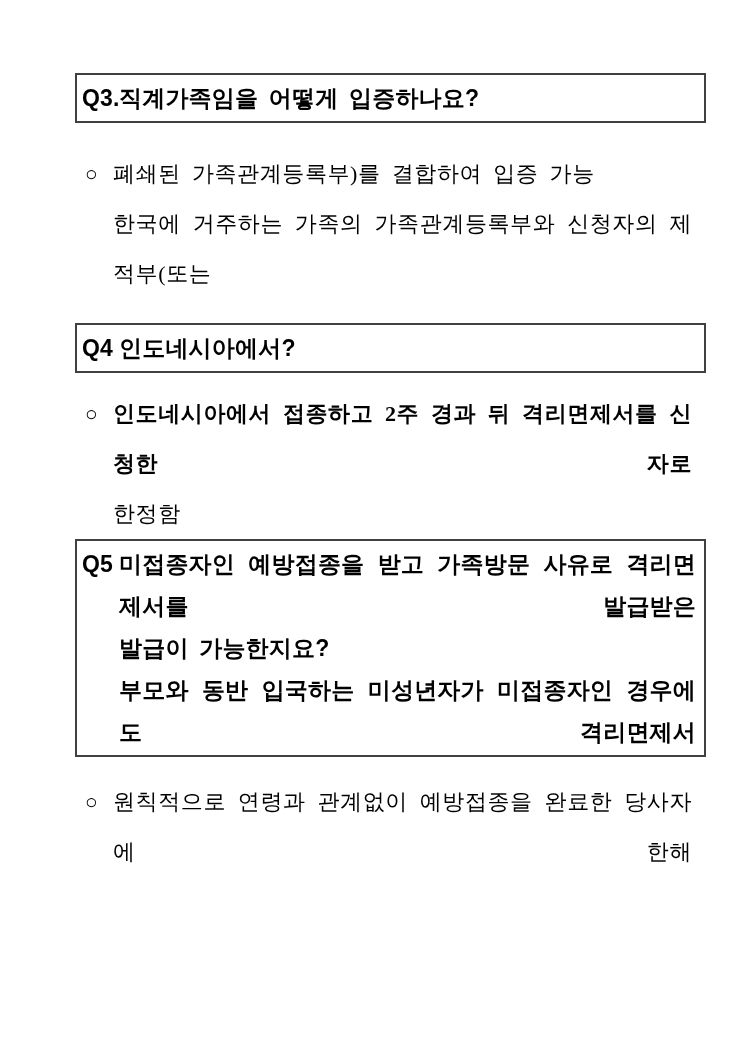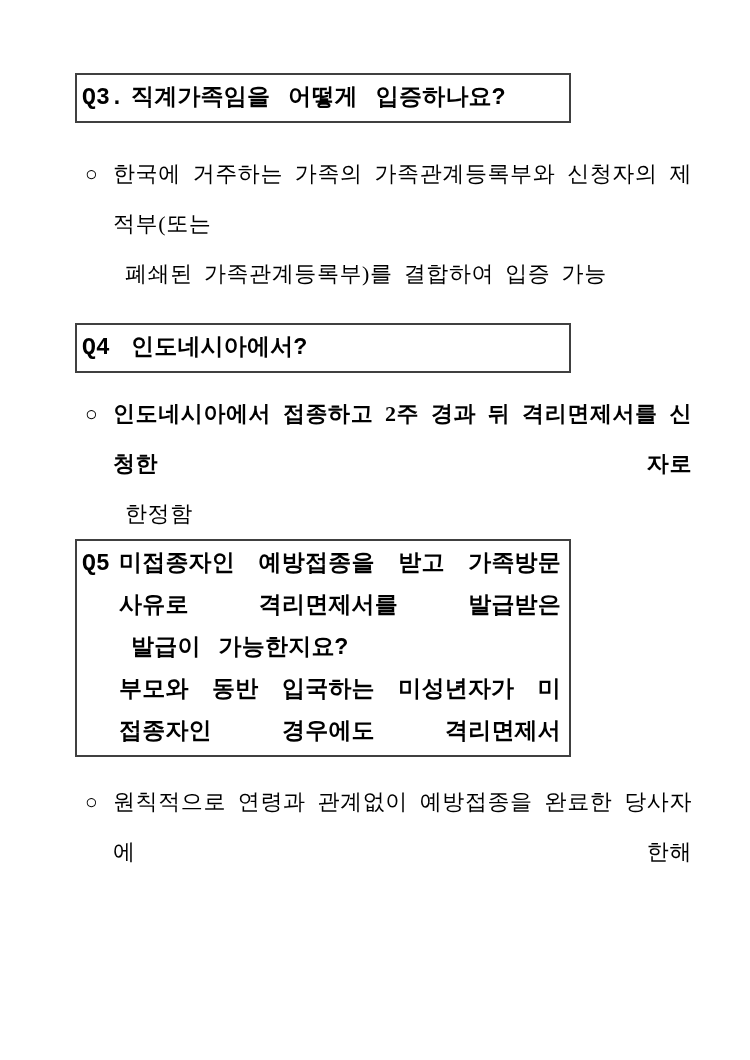--- a/index.html
+++ b/index.html
@@ -14,41 +14,41 @@
     color:var(--ink);
     font-family:"Liberation Serif","DejaVu Serif",serif;
     position:relative;overflow:hidden;
   }
   .page{position:absolute;inset:0;}
 
   
   .qbox{
     box-sizing:border-box;
     margin-left:75px;
-    width:496px;
+    width:631px;
     border:2px solid var(--border);
     padding:2px 8px 2px 0;
-    font-family:Liberation Mono, monospace;
+    font-family:Liberation Sans, sans-serif;
     font-weight:bold;
     font-size:23px;
     letter-spacing:0.2px;
   }
   #box-q3{margin-top:73px;margin-bottom:26px;}
   #box-q4{margin-top:0;}
   #box-q5{margin-top:0;}
   .qline{
     position:relative;
     padding-left:42px;
     line-height:42px;
     text-align:justify;
     word-spacing:4px;
   }
   .qlabel{position:absolute;left:5px;top:0;}
   .jl{text-align:justify;text-align-last:justify;}
-  .ll{text-align:justify;text-align-last:left;margin-left:12px;}
+  .ll{text-align:justify;text-align-last:left;}
 
   
   .answer{
     position:relative;
     margin-left:85px;
     margin-right:58px;
     padding-left:28px;
     font-size:22px;
     line-height:50px;
     letter-spacing:0.6px;
@@ -72,22 +72,22 @@
 
   <div class="qbox" id="box-q3">
     <div class="qline jl">
       <span class="qlabel">Q3.</span>
     </div>
     <div class="qline ll">직계가족임을 어떻게 입증하나요?</div>
   </div>
 
   <div class="answer" id="ans-a3">
     <span class="marker">○</span>
+    <div class="line ll">폐쇄된 가족관계등록부)를 결합하여 입증 가능</div>
     <div class="line jl">한국에 거주하는 가족의 가족관계등록부와 신청자의 제적부(또는</div>
-    <div class="line ll">폐쇄된 가족관계등록부)를 결합하여 입증 가능</div>
   </div>
 
   <div class="qbox" id="box-q4">
     <div class="qline jl">
       <span class="qlabel">Q4</span>
     </div>
     <div class="qline ll">인도네시아에서?</div>
   </div>
 
   <div class="answer" id="ans-a4">

